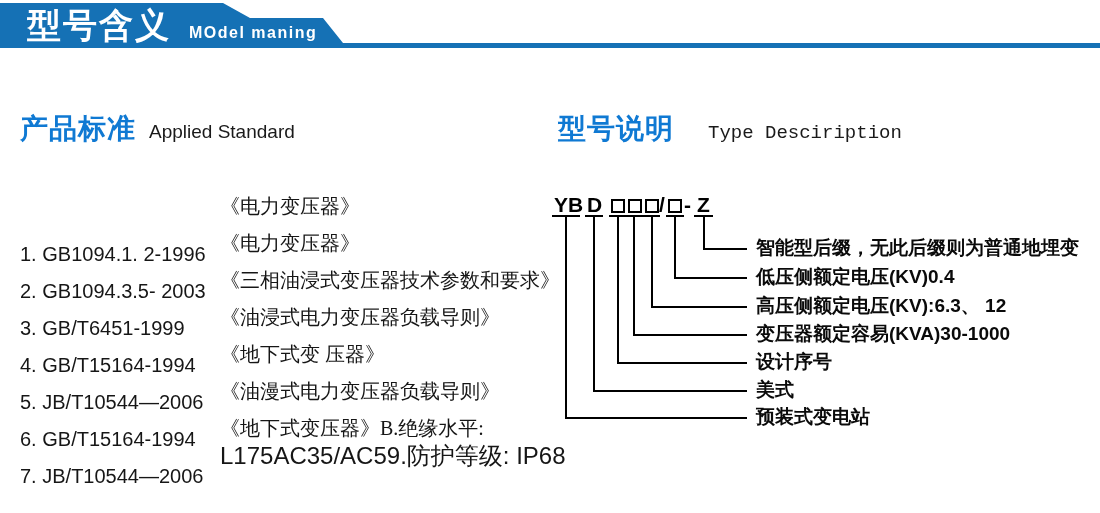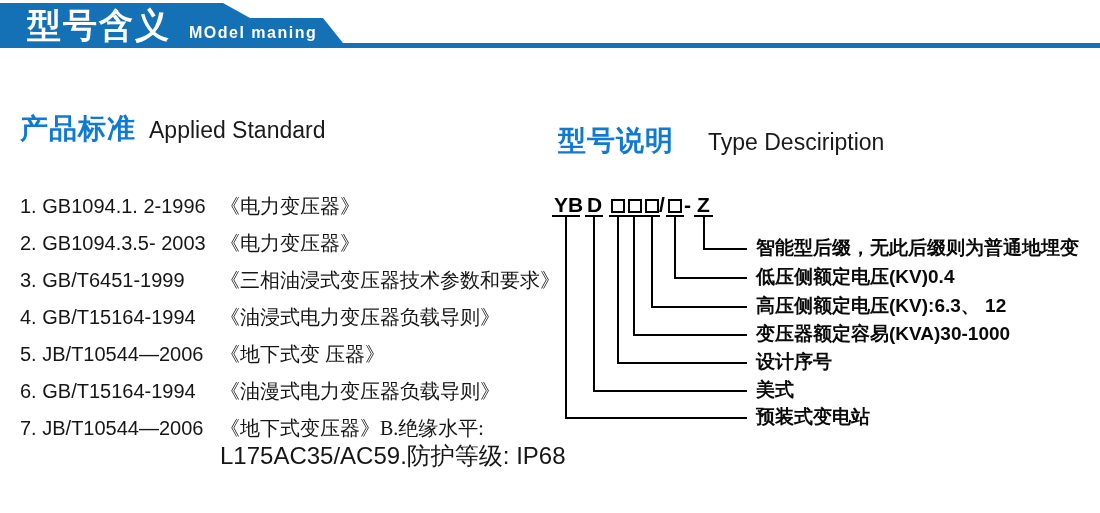--- a/index.html
+++ b/index.html
@@ -16,30 +16,30 @@
     font-size:34px; font-weight:700; color:#ffffff; letter-spacing:2px;
   }
   .banner-subtitle {
     position:absolute; left:189px; top:18px; height:30px; line-height:30px;
     font-size:16px; font-weight:600; color:#ffffff; letter-spacing:1.5px;
   }
 
   
   .heading-row { position:absolute; display:flex; align-items:baseline; }
   #left-heading  { left:20px;  top:110px; }
-  #right-heading { left:558px; top:122px; }
+  #right-heading { left:558px; top:110px;font-family:Liberation Mono, monospace; }
   .heading-zh { font-size:28px; font-weight:700; color:#0f79d3; letter-spacing:1px; }
   #left-heading  .heading-en { margin-left:13px; }
   #right-heading .heading-en { margin-left:34px; }
-  .heading-en { font-size:23px; color:#1a1a1a; }
+  .heading-en { font-size:19px; color:#1a1a1a; }
 
   
   #standards-list { position:absolute; left:20px; top:188px; width:530px; }
   .std-row { display:flex; height:37px; line-height:37px; font-size:20px; color:#161616; white-space:nowrap; }
-  .std-code  { width:200px; flex:0 0 200px; }
+  .std-code  { width:200px; flex:0 0 200px;margin-top:48px; }
   .std-title { flex:1;font-family:Liberation Serif, serif; }
   #continuation {
     position:absolute; left:220px; top:441px; height:30px; line-height:30px;
     font-size:24px; color:#161616; white-space:nowrap;
   }
 
   
   .code-seg {
     position:absolute; top:194px; line-height:21px;
     font-size:21px; font-weight:700; color:#000; white-space:nowrap;

